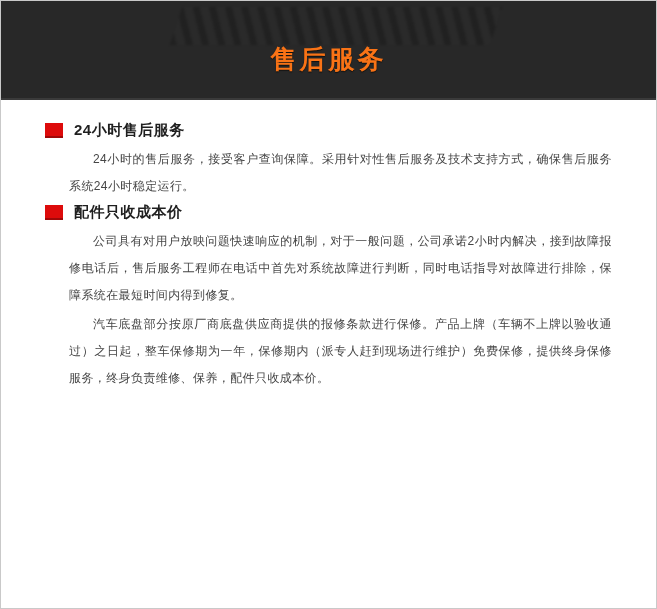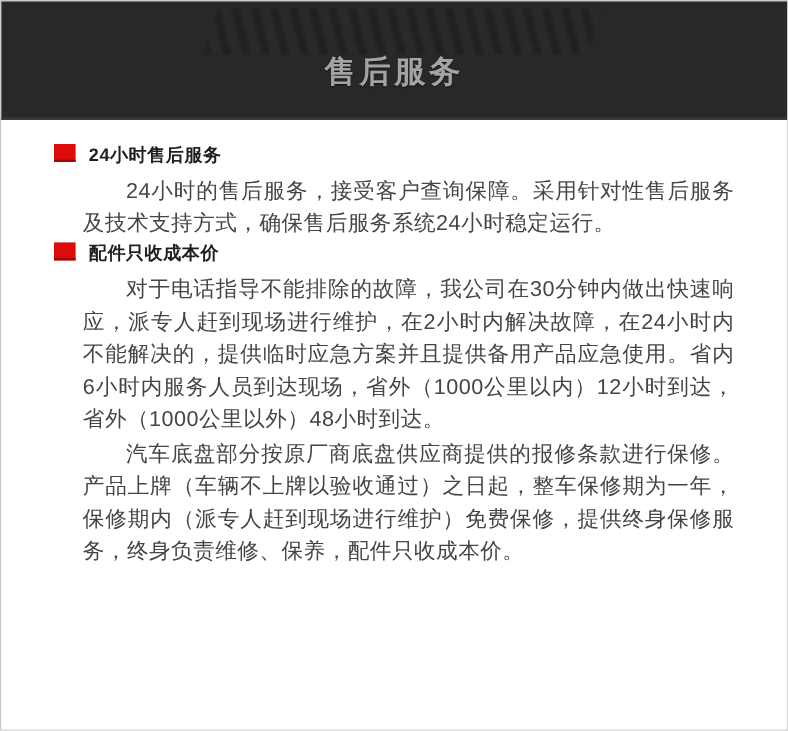--- a/index.html
+++ b/index.html
@@ -34,53 +34,53 @@
       60deg,
       rgba(0,0,0,0.35) 0 6px,
       rgba(255,255,255,0.02) 6px 14px
     );
     transform: skewX(-18deg);
     opacity: 0.5;
     filter: blur(1px);
     pointer-events: none;
   }
   .banner-title {
-    color: #a3a3a3;
+    color: #f97316;
     font-size: 26px;
     font-weight: bold;
     letter-spacing: 3px;
     padding-top: 20px;
     text-shadow: 0 1px 1px rgba(0,0,0,0.6);
   }
   
   .content { padding-top: 20px; }
   .section { margin-top: 2px; }
   .section:first-child { margin-top: 0; }
   .section-heading {
     display: flex;
-    align-items: flex-start;
+    align-items: center;
     margin: 0 0 6px 44px;
     height: 20px;
   }
   .bullet {
     width: 18px; height: 15px;
     background: #dd0b0b;
     border-bottom: 2px solid #a00808;
     margin-right: 11px;
     flex: 0 0 auto;
   }
   .heading-text {
     font-size: 15px;
     font-weight: bold;
     color: #1f1f1f;
     letter-spacing: 0.5px;
     line-height: 20px;
   }
   .section p {
-    font-size: 18px;
+    font-size: 12px;
     color: #454545;
     line-height: 27px;
     letter-spacing: 0.4px;
     text-indent: 2em;
     margin: 0 44px 0 68px;
     text-align: justify;
   }
 </style>
 </head>
 <body>
@@ -103,21 +103,21 @@
     </div>
 
     <div class="section">
     </div>
 
     <div class="section">
       <div class="section-heading">
         <span class="bullet"></span>
         <span class="heading-text">配件只收成本价</span>
       </div>
-      <p>对于电话指导不能排除的故障，我公司在30分钟内做出快速响应，派专人赶到现场进行维护，在2小时内解决故障，在24小时内不能解决的，提供临时应急方案并且提供备用产品应急使用。省内6小时内服务人员到达现场，省外（1000公里以内）12小时到达，省外（1000公里以外）48小时到达。</p>
+      <p>公司具有对用户放映问题快速响应的机制，对于一般问题，公司承诺2小时内解决，接到故障报修电话后，售后服务工程师在电话中首先对系统故障进行判断，同时电话指导对故障进行排除，保障系统在最短时间内得到修复。</p>
     </div>
 
     <div class="section">
       <p>汽车底盘部分按原厂商底盘供应商提供的报修条款进行保修。产品上牌（车辆不上牌以验收通过）之日起，整车保修期为一年，保修期内（派专人赶到现场进行维护）免费保修，提供终身保修服务，终身负责维修、保养，配件只收成本价。</p>
     </div>
 
   </div>
 </div>
 
 </body></html>

